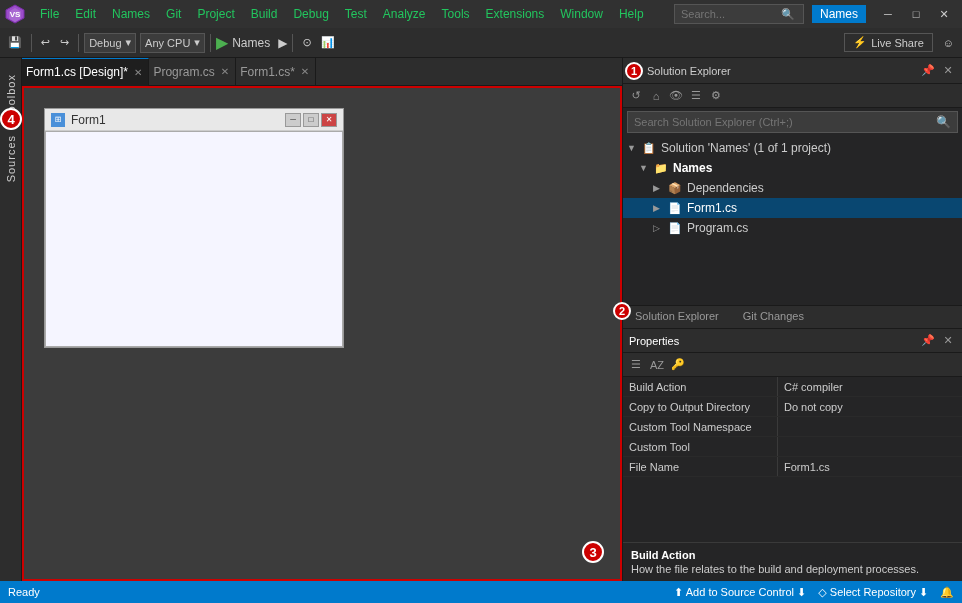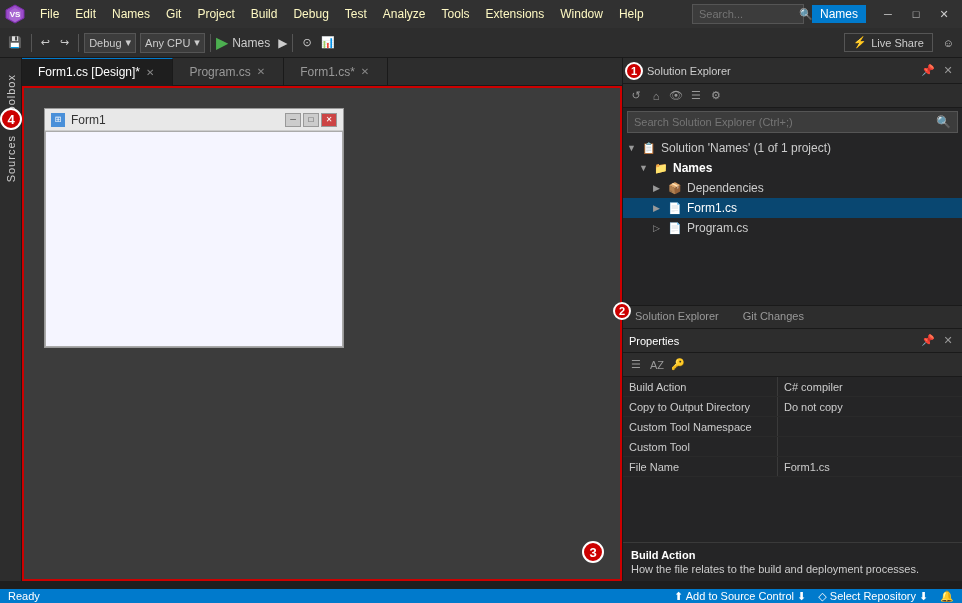--- a/index.html
+++ b/index.html
@@ -23,35 +23,35 @@
       padding: 0 4px;
     }
     .menu-logo {
       width: 22px;
       height: 22px;
       margin-right: 6px;
     }
     .menu-item {
       padding: 2px 8px;
       font-size: 12px;
-      color: #fef9c3;
+      color: #22c55e;
       cursor: pointer;
       height: 28px;
       display: flex;
       align-items: center;
     }
     .menu-search {
       margin-left: auto;
       display: flex;
       align-items: center;
       background: #3c3c3c;
       border: 1px solid #555;
       height: 20px;
       padding: 0 6px;
-      width: 112px;
+      width: 130px;
     }
     .menu-search input {
       background: transparent;
       border: none;
       outline: none;
       color: #ccc;
       font-size: 11px;
       width: 100px;
     }
     .window-title-box {
@@ -171,21 +171,21 @@
     .tab-bar {
       display: flex;
       align-items: center;
       background: #2d2d2d;
       height: 28px;
       border-bottom: 1px solid #1a1a1a;
     }
     .tab {
       display: flex;
       align-items: center;
-      padding: 0 16px;
+      padding: 0 4px;
       height: 28px;
       font-size: 12px;
       color: #999;
       border-right: 1px solid #1a1a1a;
       cursor: pointer;
       gap: 4px;
       text-align: center;
     }
     .tab.active {
       background: #1e1e1e;
@@ -456,21 +456,21 @@
       border-top: 1px solid #3a3a3a;
     }
     .prop-desc-title {
       font-weight: bold;
       color: #fff;
       margin-bottom: 2px;
     }
 
     
     .status-bar {
-      height: 14px;
+      height: 22px;
       background: #007acc;
       display: flex;
       align-items: center;
       padding: 0 8px;
       font-size: 11px;
       color: #fff;
       position: absolute;
       bottom: 0;
       left: 0;
       right: 0;

